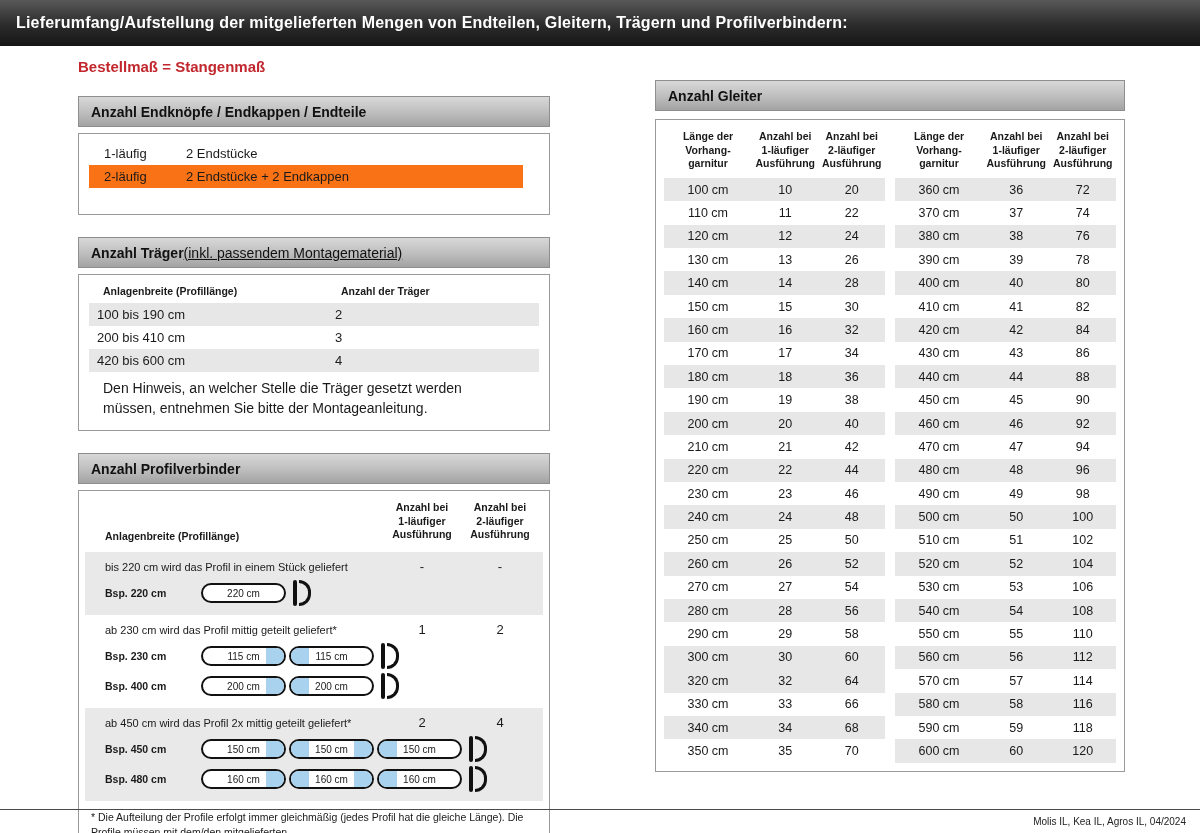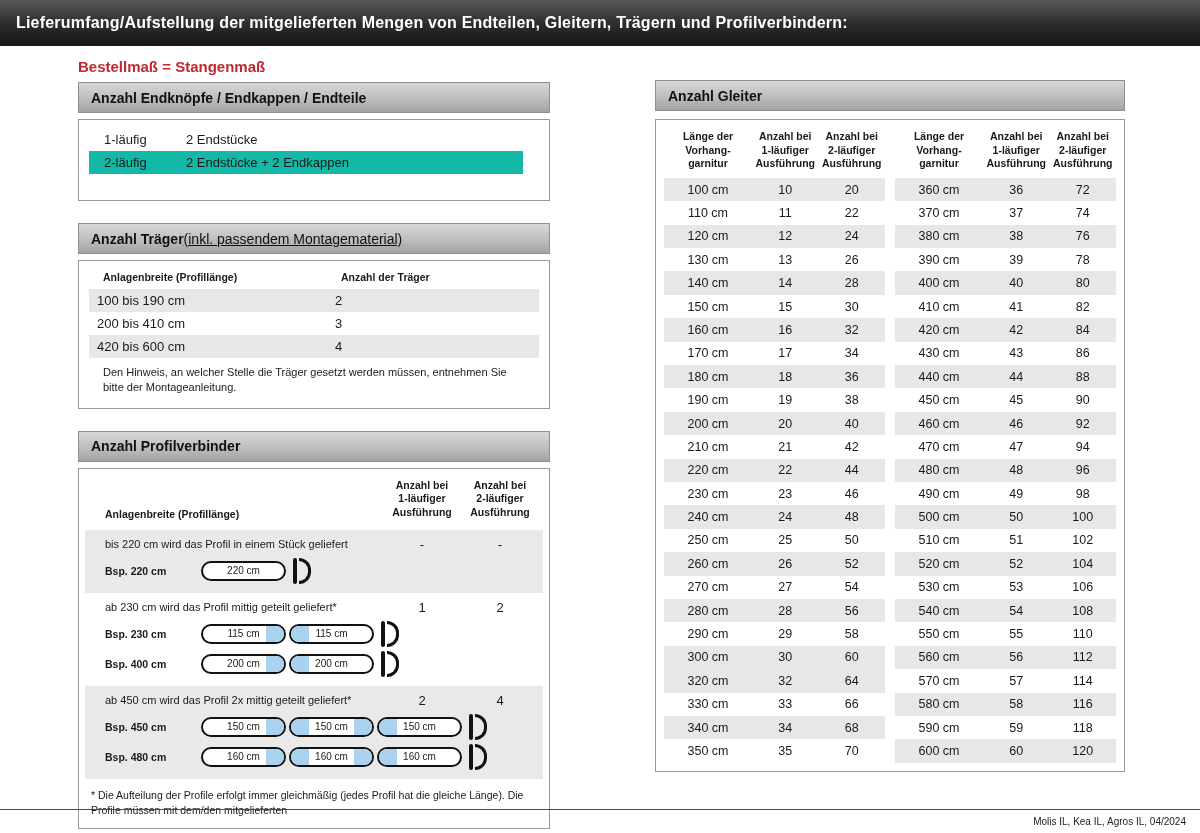--- a/index.html
+++ b/index.html
@@ -15,38 +15,38 @@
   .left-col{position:absolute;left:78px;top:58px;width:472px;}
   .right-col{position:absolute;left:655px;top:80px;width:470px;}
 
   .subtitle{color:#c1272d;font-weight:bold;font-size:15px;height:20px;}
 
   .bar{height:31px;background:linear-gradient(180deg,#d8d8d8 0%,#bdbdbd 55%,#a3a3a3 100%);
        border:1px solid #8e8e8e;box-sizing:border-box;display:flex;align-items:center;
        padding-left:12px;font-size:14px;font-weight:bold;color:#111;}
   .bar .normal{font-weight:normal;text-decoration:underline;}
   .group{margin-top:22px;}
-  .group.first{margin-top:4px;}
+  .group.first{margin-top:18px;}
 
   .box{border:1px solid #9a9a9a;background:#fff;margin-top:6px;box-sizing:border-box;}
 
   
   .et-box{padding:8px 26px 26px 10px;}
   .et-row{display:grid;grid-template-columns:82px 1fr;align-items:center;
           height:23px;padding:0 0 0 15px;font-size:13px;}
-  .et-row.alt{background:#14b8a6;}
+  .et-row.alt{background:#f97316;}
 
   
   .tg-box{padding:6px 10px 10px 10px;}
   .tg-head{display:grid;grid-template-columns:238px 1fr;padding:4px 0 6px 14px;
            font-size:10.5px;font-weight:bold;}
   .tg-row{display:grid;grid-template-columns:238px 1fr;align-items:center;
           height:23px;padding-left:8px;font-size:13px;}
   .tg-row.alt{background:#e7e7e7;}
-  .tg-note{font-size:11px;line-height:1.4;padding:7px 30px 2px 14px;}
+  .tg-note{font-size:14px;line-height:1.4;padding:7px 30px 2px 14px;}
 
   
   .pv-box{padding:6px 6px 8px 6px;}
   .pv-header{display:grid;grid-template-columns:1fr 78px 78px;align-items:end;
              padding:4px 4px 10px 20px;}
   .pv-col1{font-size:10.5px;font-weight:bold;}
   .pv-colh{font-size:10.5px;font-weight:bold;text-align:center;
            white-space:pre-line;line-height:1.3;}
   .psec{padding:5px 0 7px 0;}
   .psec.shaded{background:#e9e9e9;}

